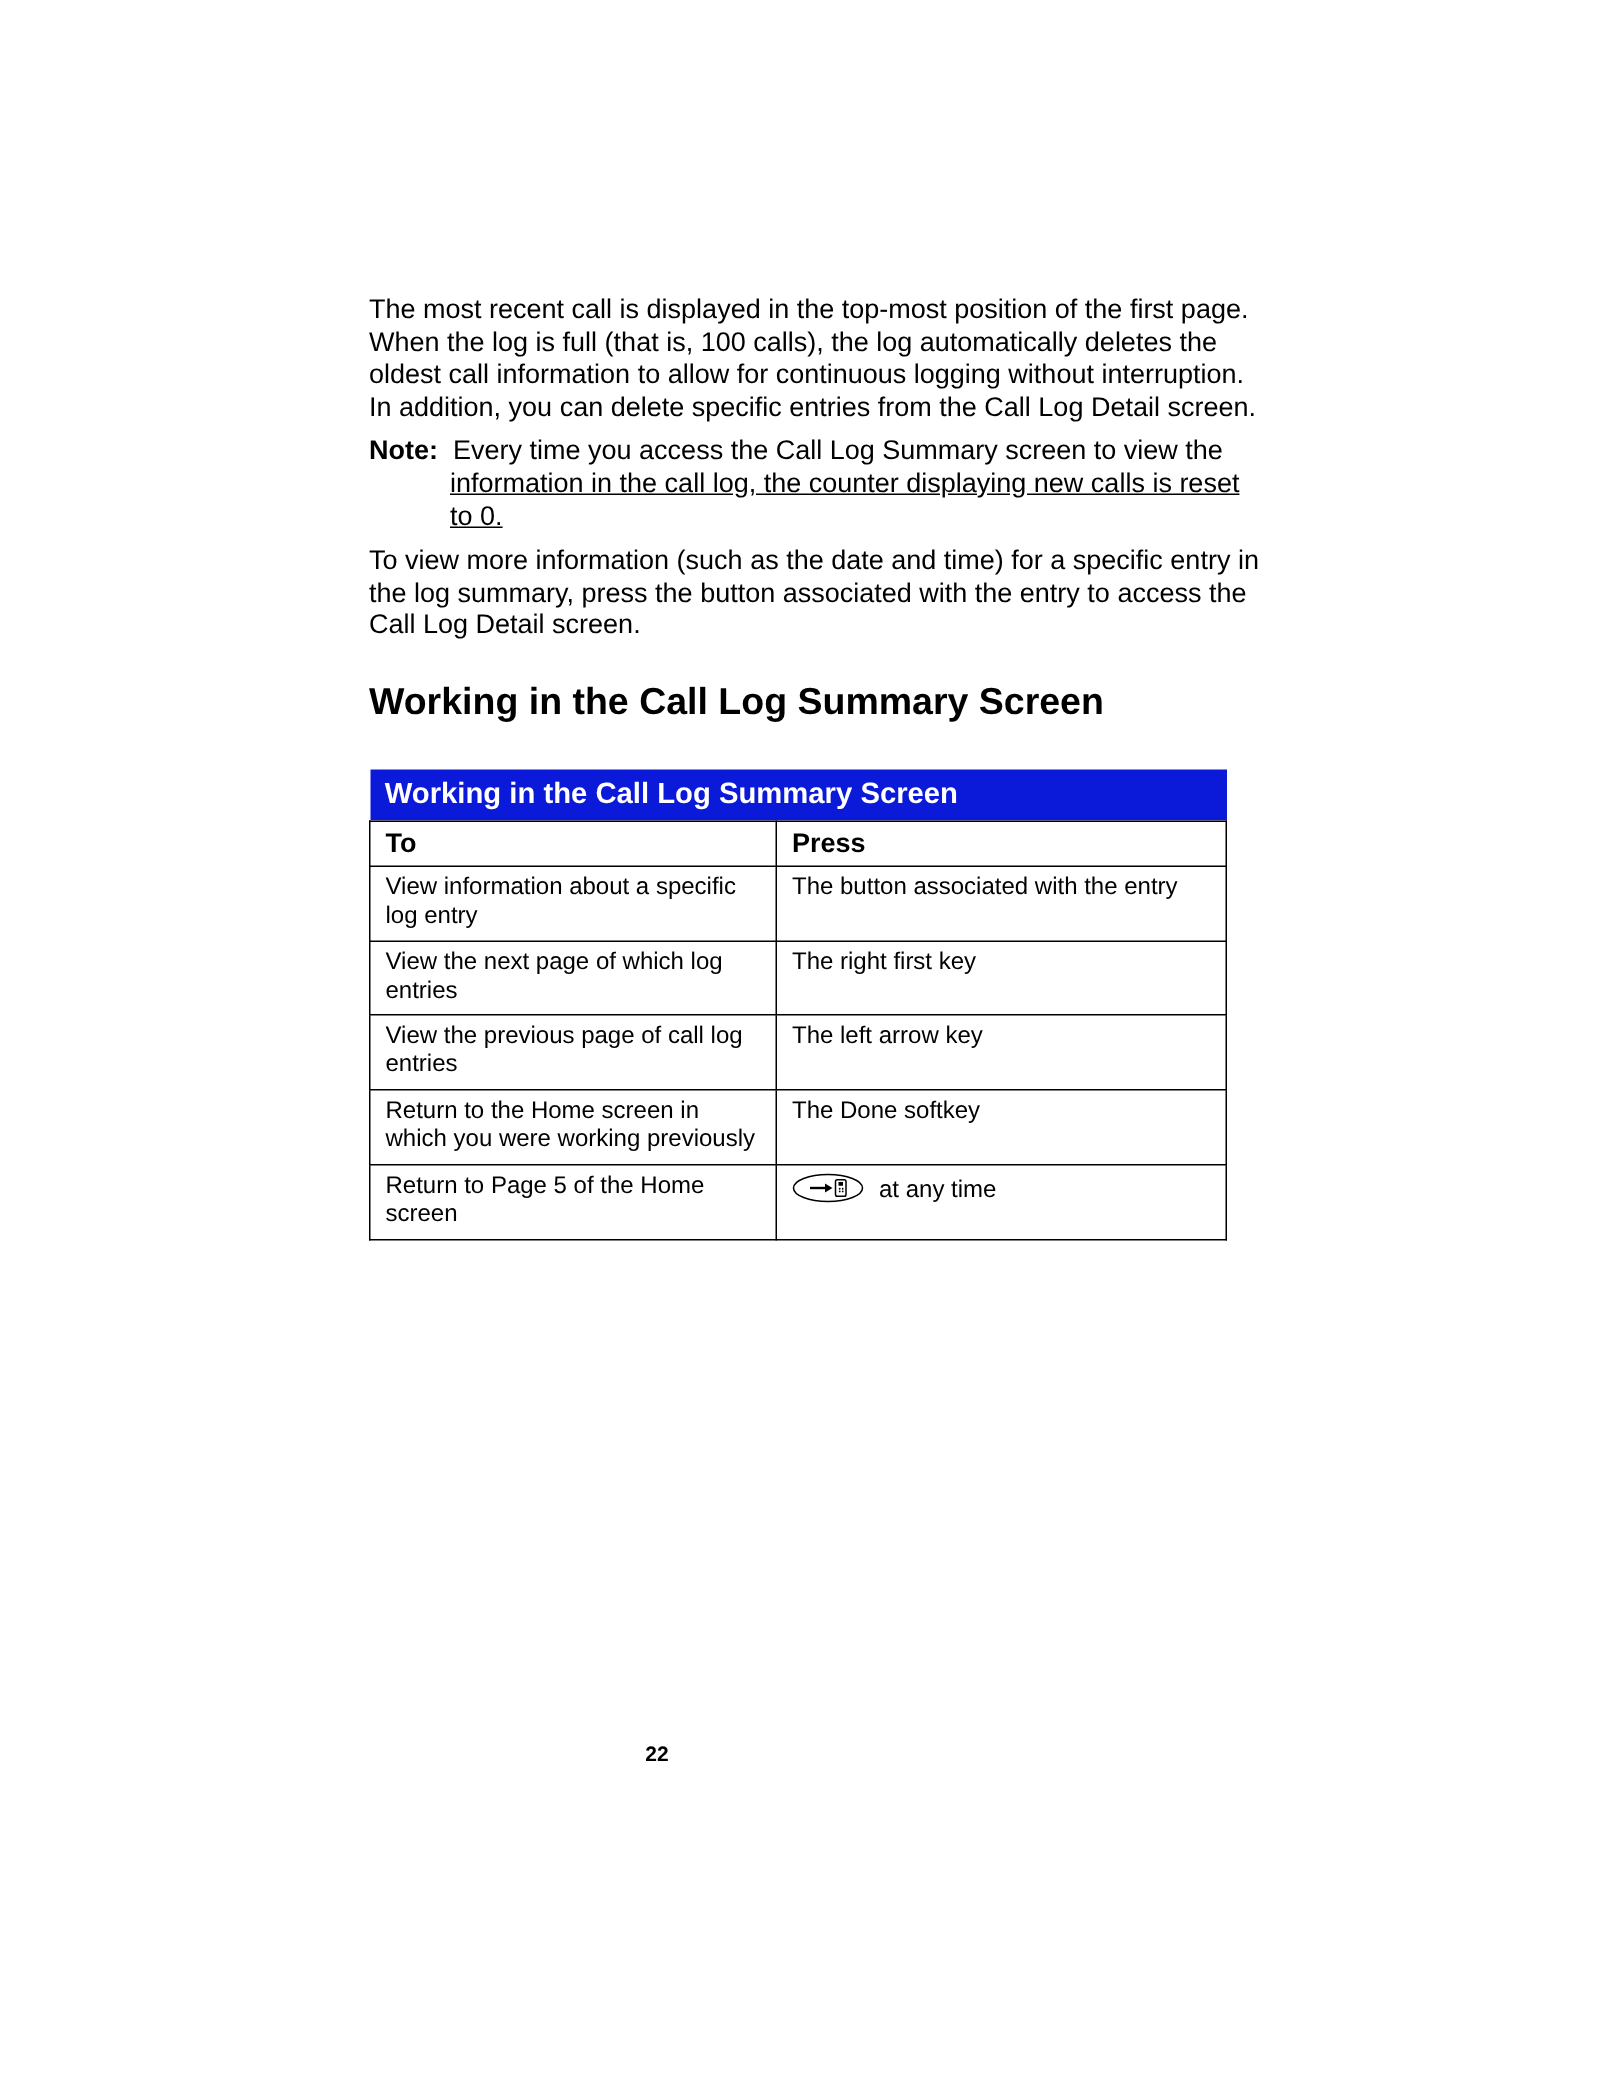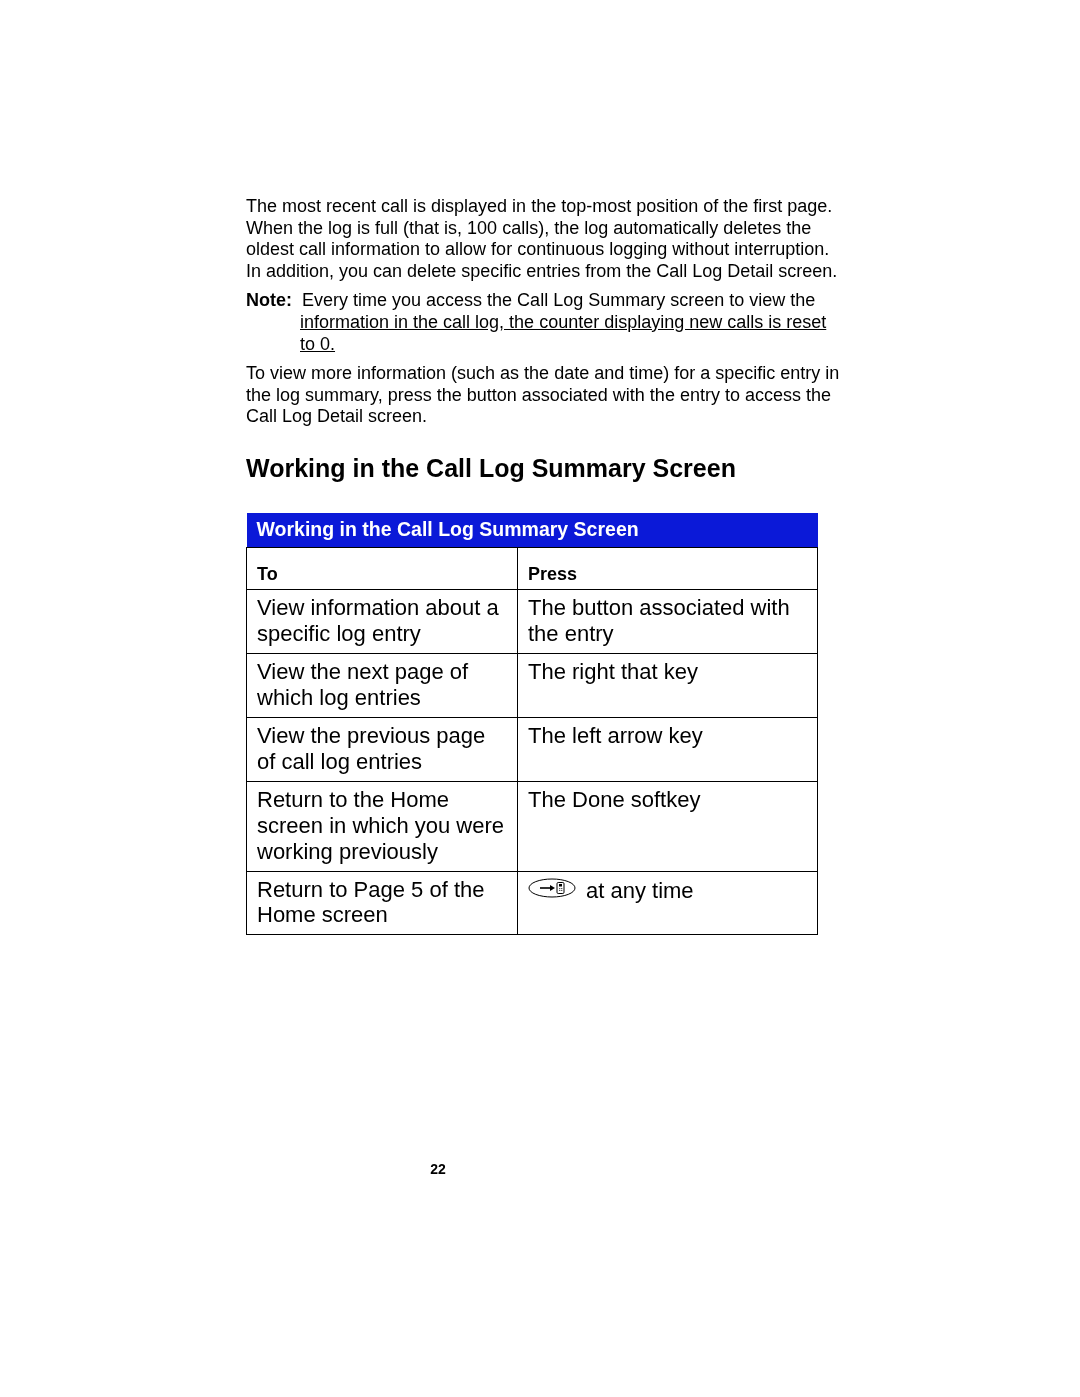--- a/index.html
+++ b/index.html
@@ -53,27 +53,27 @@
       font-weight: bold;
       font-size: 19.5px;
       text-align: left;
       padding: 5px 10px 6px 10px;
       border: 0;
     }
     table.summary th.col {
       font-weight: bold;
       font-size: 18px;
       text-align: left;
-      padding: 16px 10px 4px 10px;
+      padding: 4px 10px 4px 10px;
       border: 1px solid #000;
       background: #fff;
       color: #000;
     }
     table.summary td {
-      font-size: 22px;
+      font-size: 16px;
       padding: 5px 10px 6px 10px;
       border: 1px solid #000;
       vertical-align: top;
       line-height: 1.18;
     }
     .col-to {
       width: 250px;
     }
     .phone-icon-wrap {
       display: inline-flex;
@@ -122,21 +122,21 @@
     <tr>
       <th class="col col-to">To</th>
       <th class="col">Press</th>
     </tr>
     <tr>
       <td>View information about a specific log entry</td>
       <td>The button associated with the entry</td>
     </tr>
     <tr>
       <td>View the next page of which log entries</td>
-      <td>The right that key</td>
+      <td>The right first key</td>
     </tr>
     <tr>
       <td>View the previous page of call log entries</td>
       <td>The left arrow key</td>
     </tr>
     <tr>
       <td>Return to the Home screen in which you were working previously</td>
       <td>The Done softkey</td>
     </tr>
     <tr>

